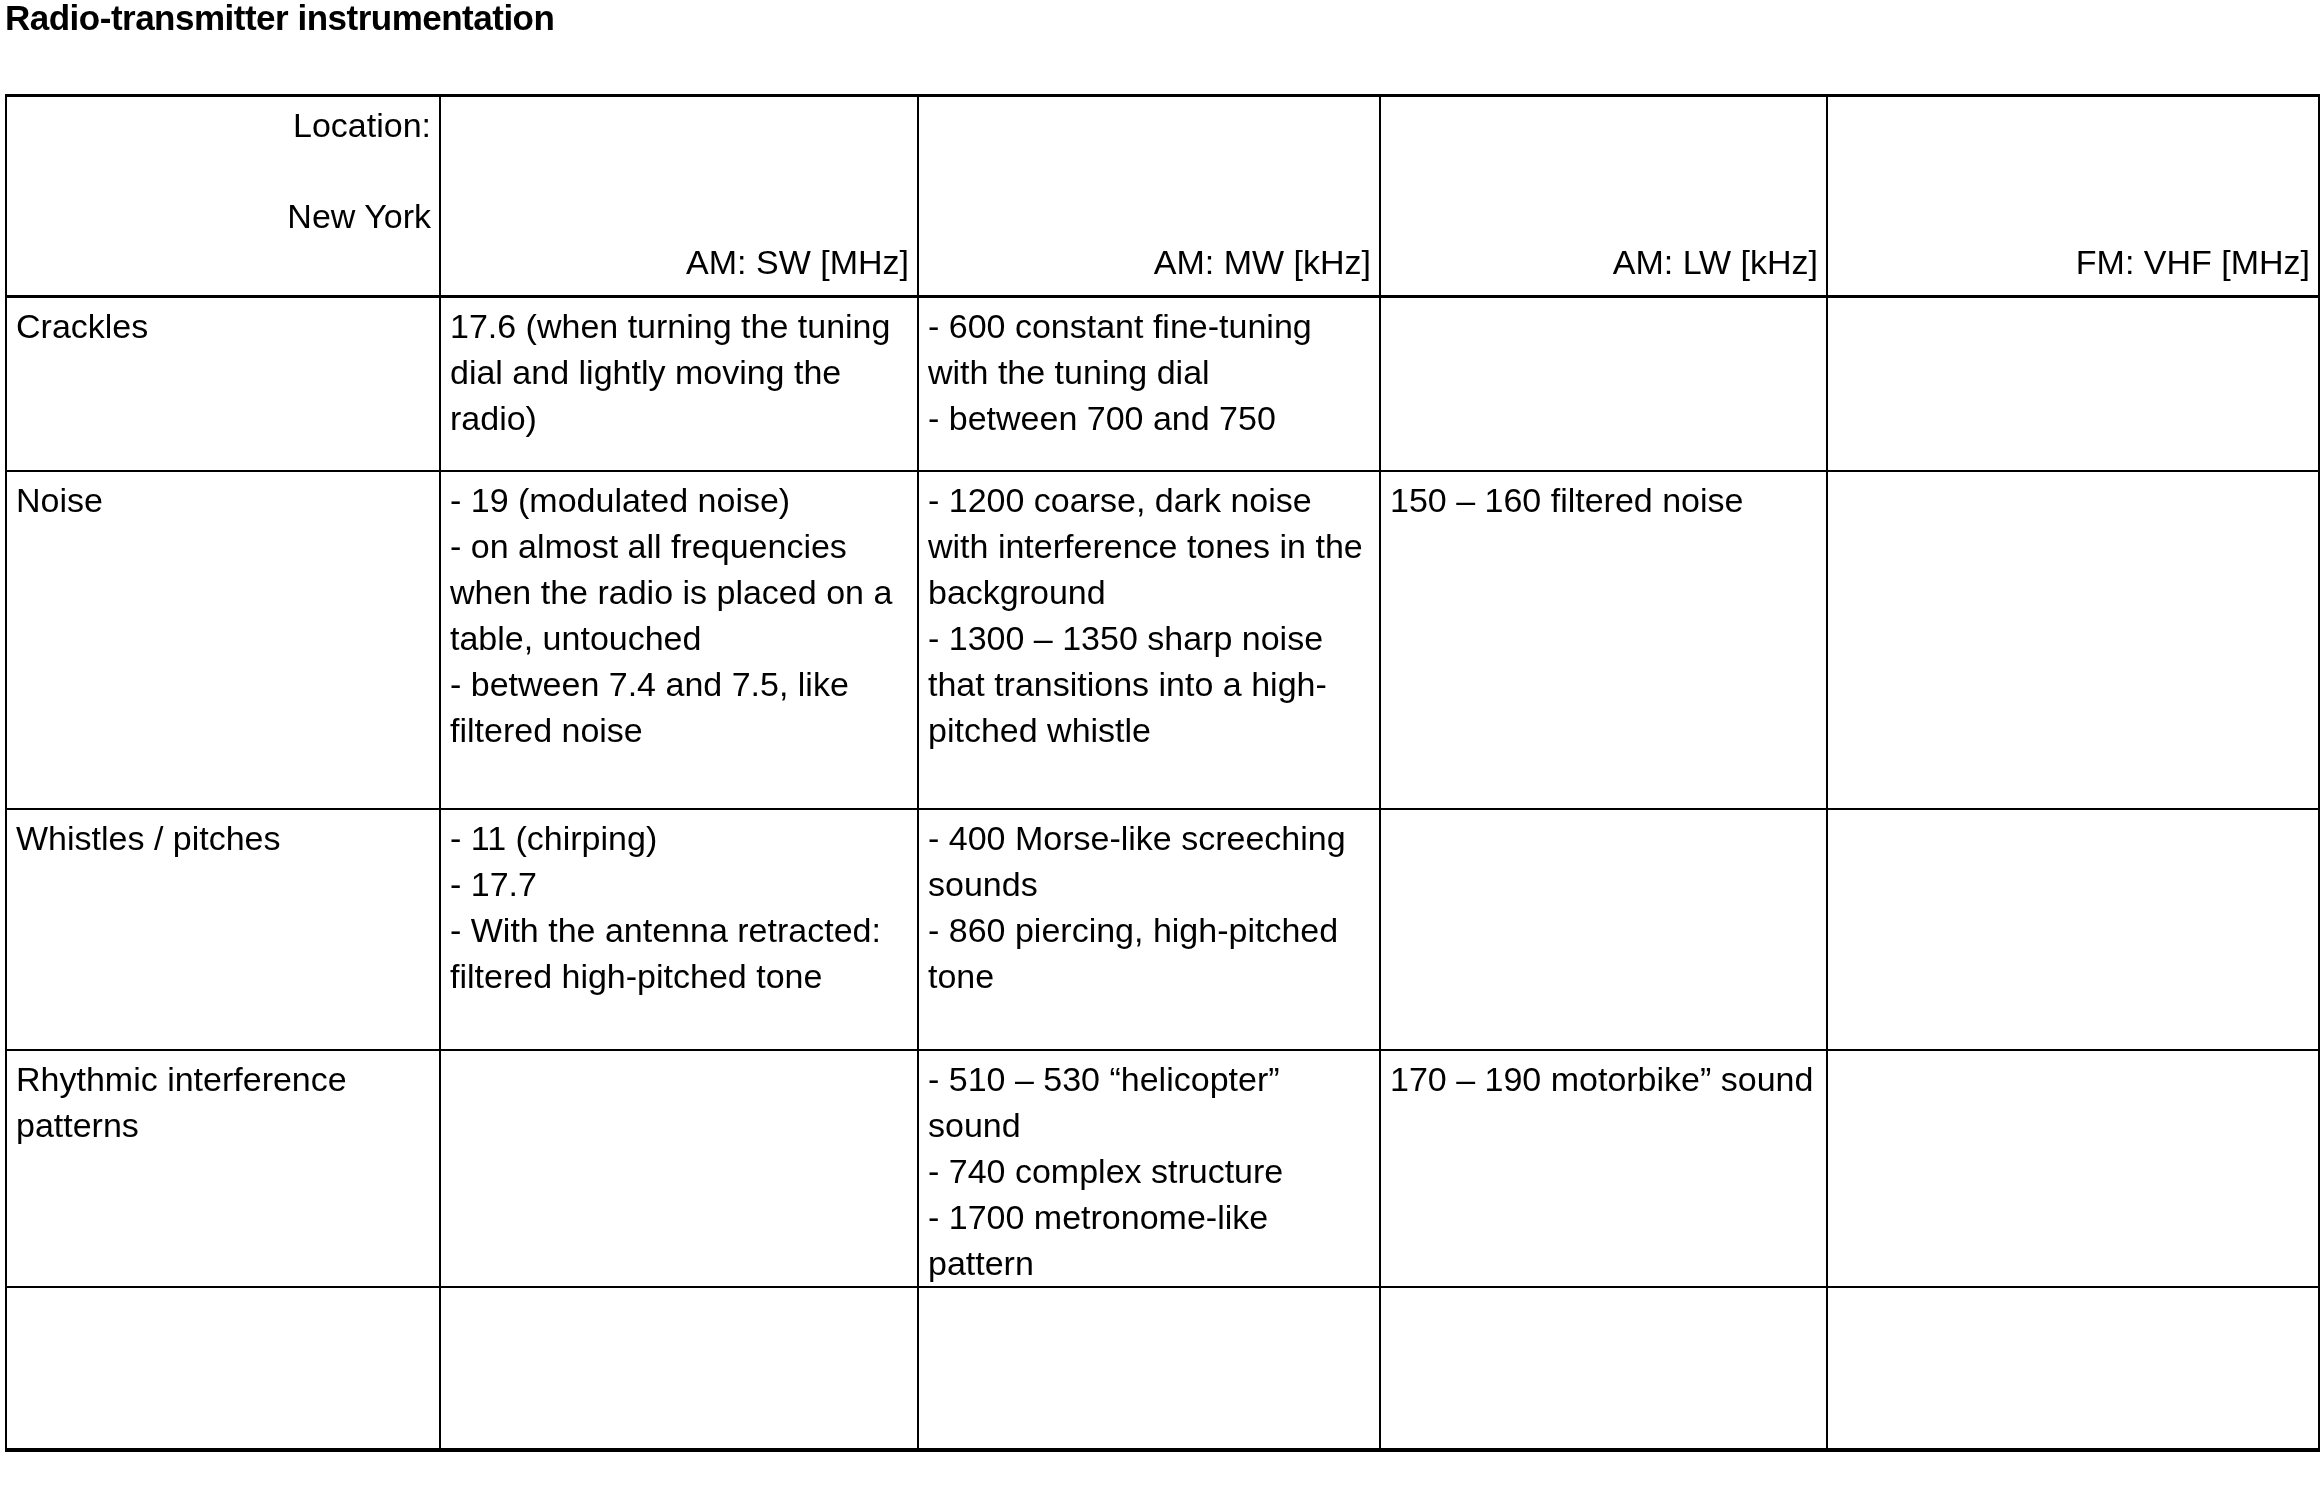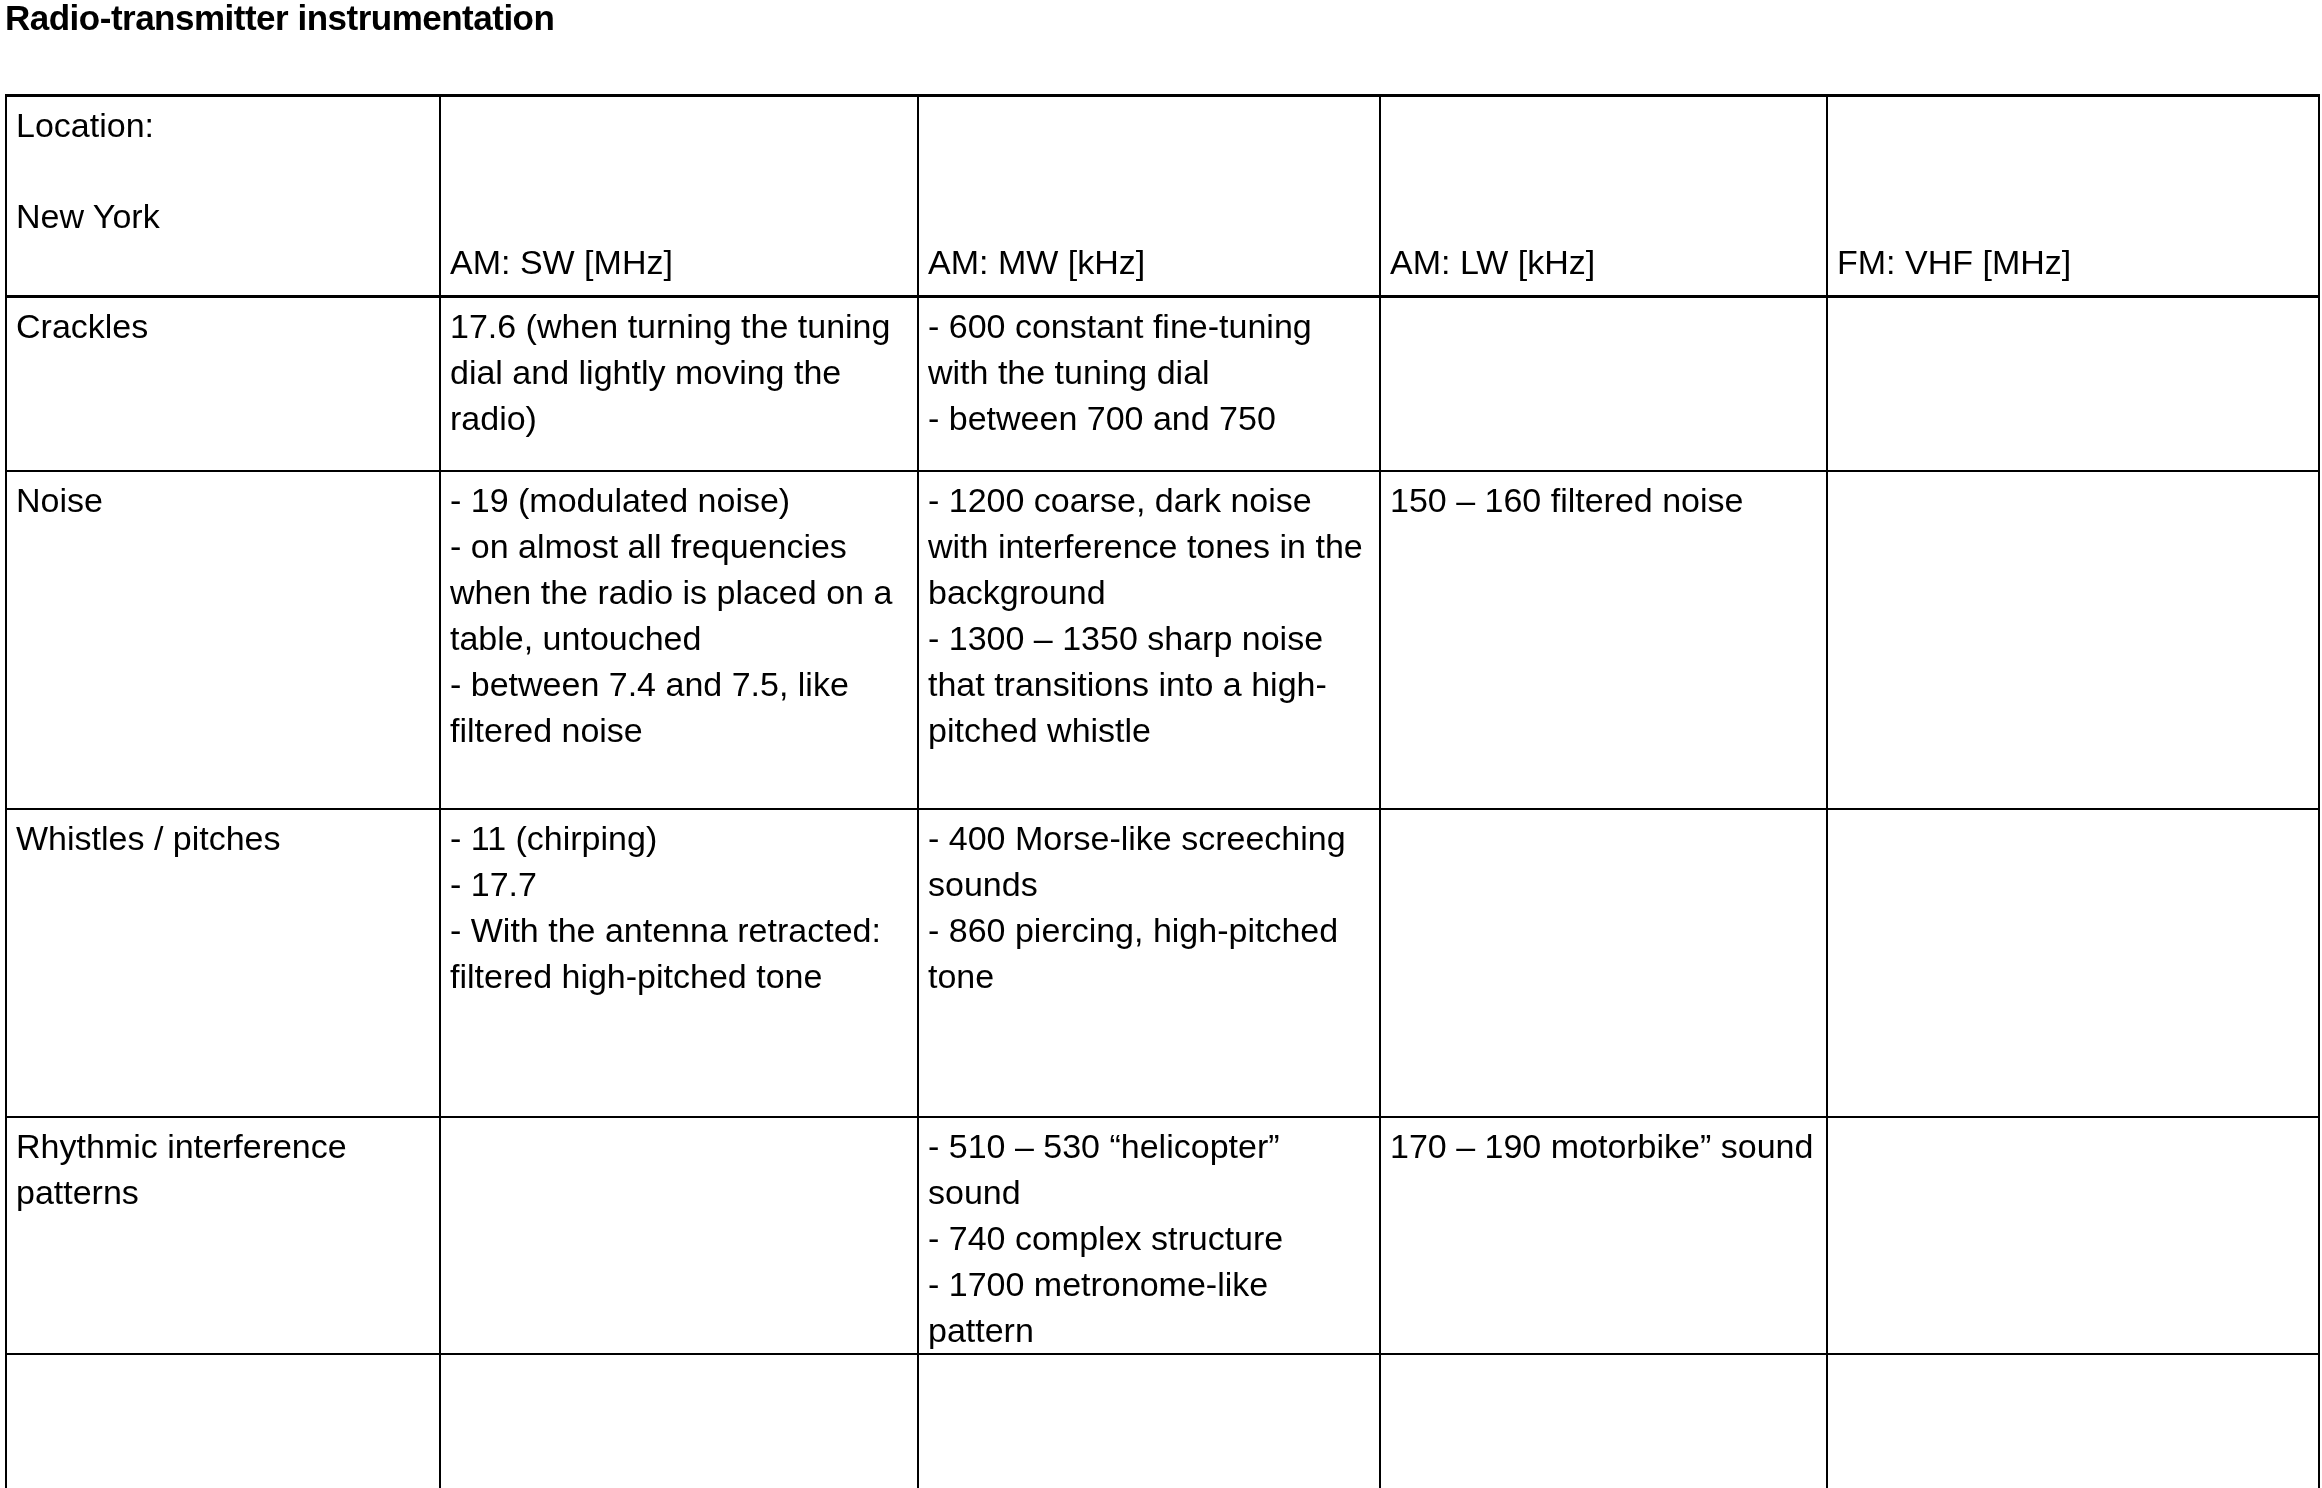--- a/index.html
+++ b/index.html
@@ -36,21 +36,21 @@
       font-size: 34px;
       line-height: 46px;
     }
     table.instr td {
       border: 2px solid #000000;
       vertical-align: top;
       padding: 5px 8px 0 9px;
       overflow: hidden;
       word-wrap: break-word;
     }
-    table.instr tr.header-row td { border-top-width: 3px; border-bottom-width: 3px; }
+    table.instr tr.header-row td { border-top-width: 3px; border-bottom-width: 3px; text-align: right; }
     table.instr tr.last-row td { border-bottom-width: 4px; }
     table.instr td.col-head {
       vertical-align: bottom;
       padding-bottom: 10px;
     }
     .loc-label, .loc-value { display: block; }
     .loc-value { margin-top: 45px; }
     .line { display: block; white-space: pre-wrap; }
   </style>
 </head>
@@ -101,21 +101,21 @@
       <td>
         <span class="line">- 1200 coarse, dark noise with interference tones in the background</span>
         <span class="line">- 1300 – 1350 sharp noise that transitions into a high-pitched whistle</span>
       </td>
       <td>
         <span class="line">150 – 160 filtered noise</span>
       </td>
       <td></td>
     </tr>
 
-    <tr style="height:308px">
+    <tr style="height:241px">
       <td>Whistles / pitches</td>
       <td>
         <span class="line">- 11 (chirping)</span>
         <span class="line">- 17.7</span>
         <span class="line">- With the antenna retracted: filtered high-pitched tone</span>
       </td>
       <td>
         <span class="line">- 400 Morse-like screeching sounds</span>
         <span class="line">- 860 piercing, high-pitched tone</span>
       </td>

